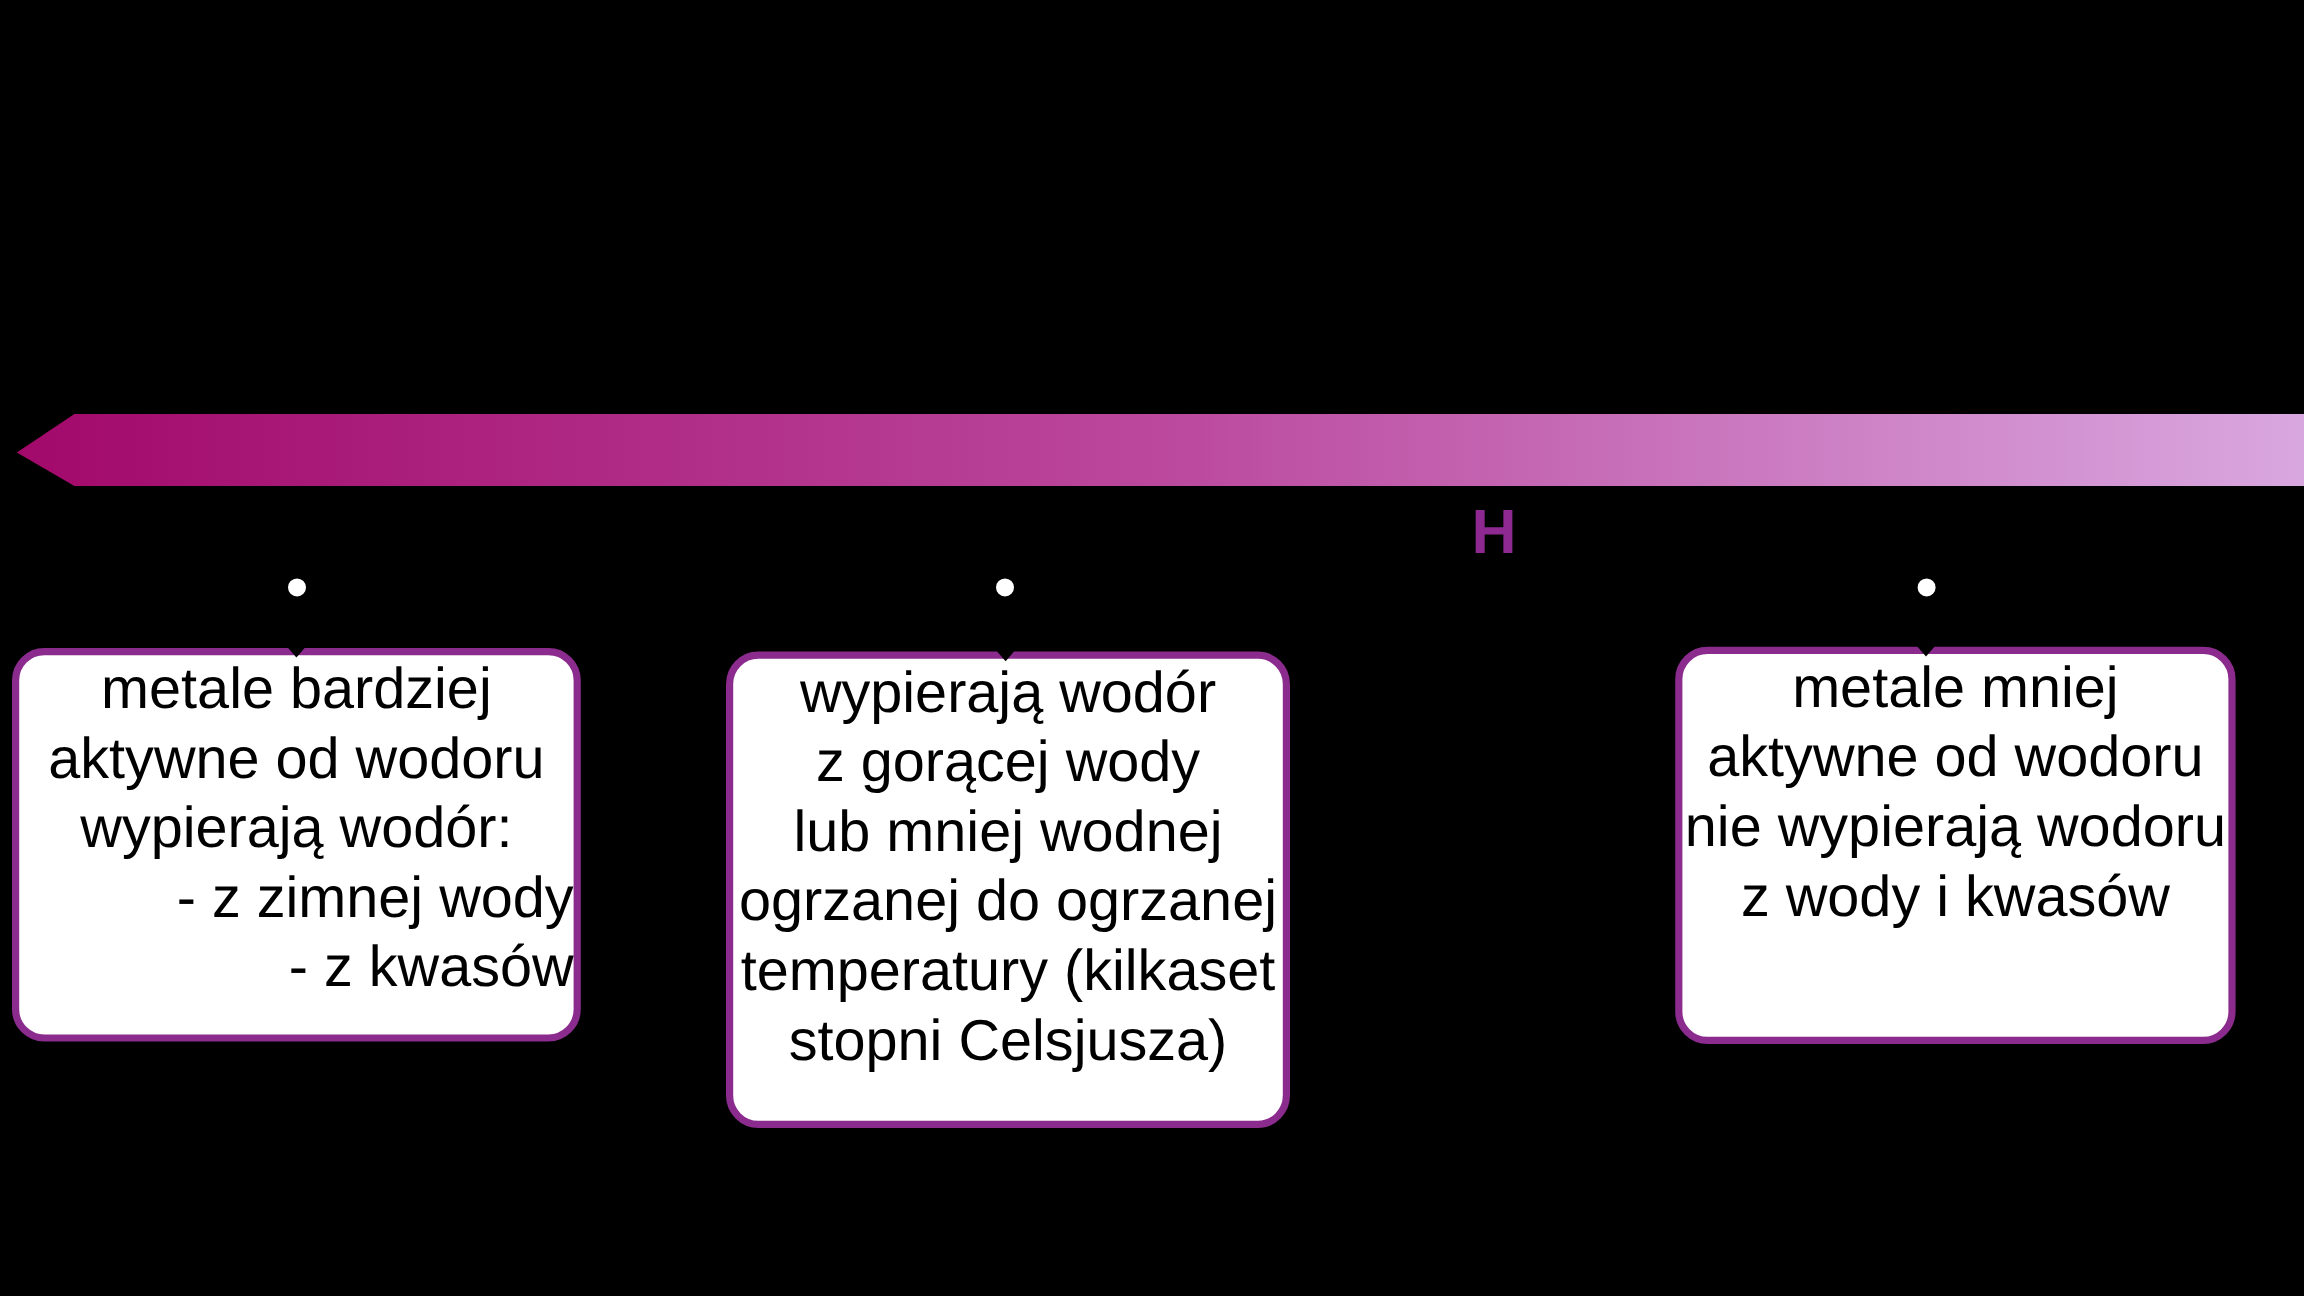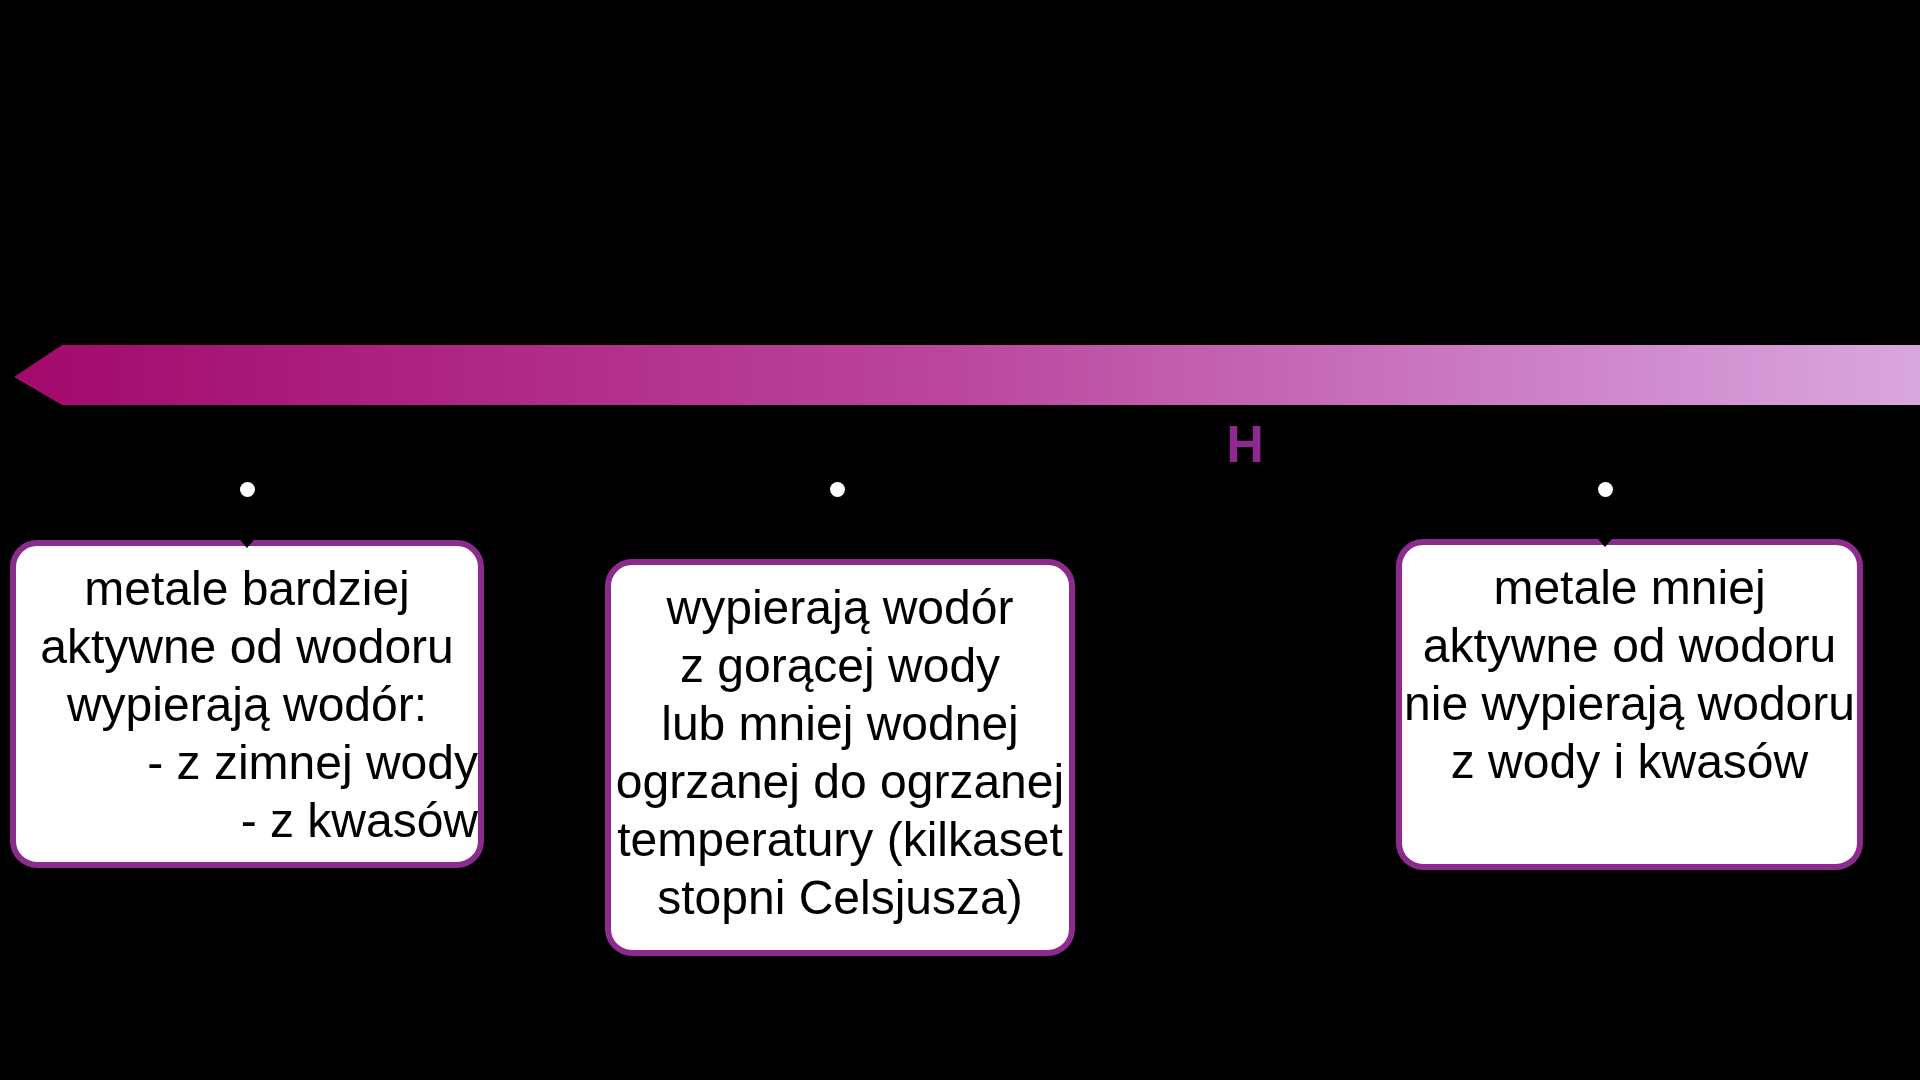--- a/index.html
+++ b/index.html
@@ -54,25 +54,24 @@
   .notch3 { left: 1592px; top: 532px; }
   .callout {
     position: absolute;
     box-sizing: border-box;
     background: #ffffff;
     border: 6px solid #8a2b8d;
     border-radius: 27px;
     color: #000;
     font-size: 48px;
     line-height: 58px;
-    padding-top: 14px;
     z-index: 2;
   }
   .box1 { left: 10px;   top: 540px; width: 474px; height: 328px; }
-  .box2 { left: 605px;  top: 559px; width: 470px; height: 397px; }
+  .box2 { left: 605px;  top: 543px; width: 470px; height: 397px; }
   .box3 { left: 1375px; top: 539px; width: 467px; height: 331px; margin-left: 21px; }
   .line { text-align: center; white-space: nowrap; }
   .line.left { text-align: right; padding-left: 22px; }
 </style>
 </head>
 <body>
 
 <div id="stage">
 
   <svg class="arrow-svg" viewBox="0 0 1920 84" preserveAspectRatio="none">

